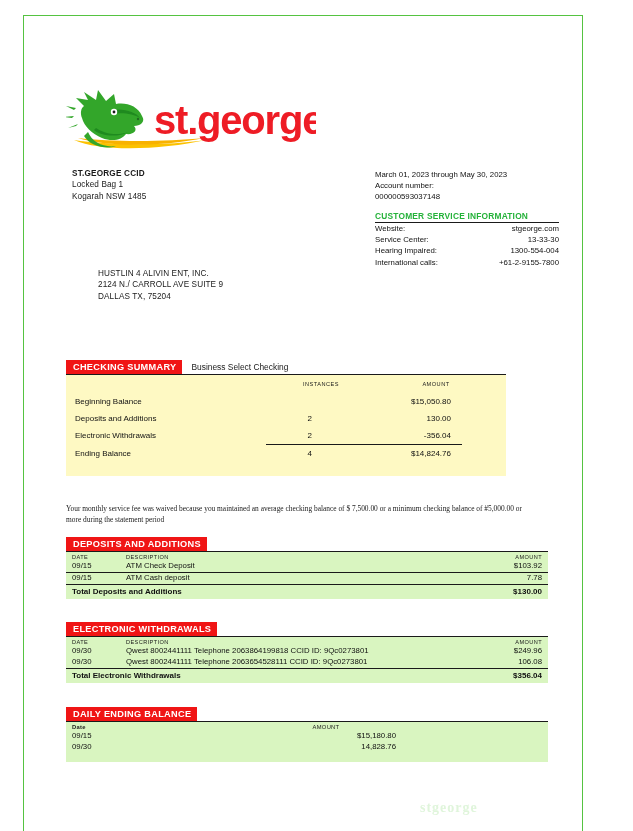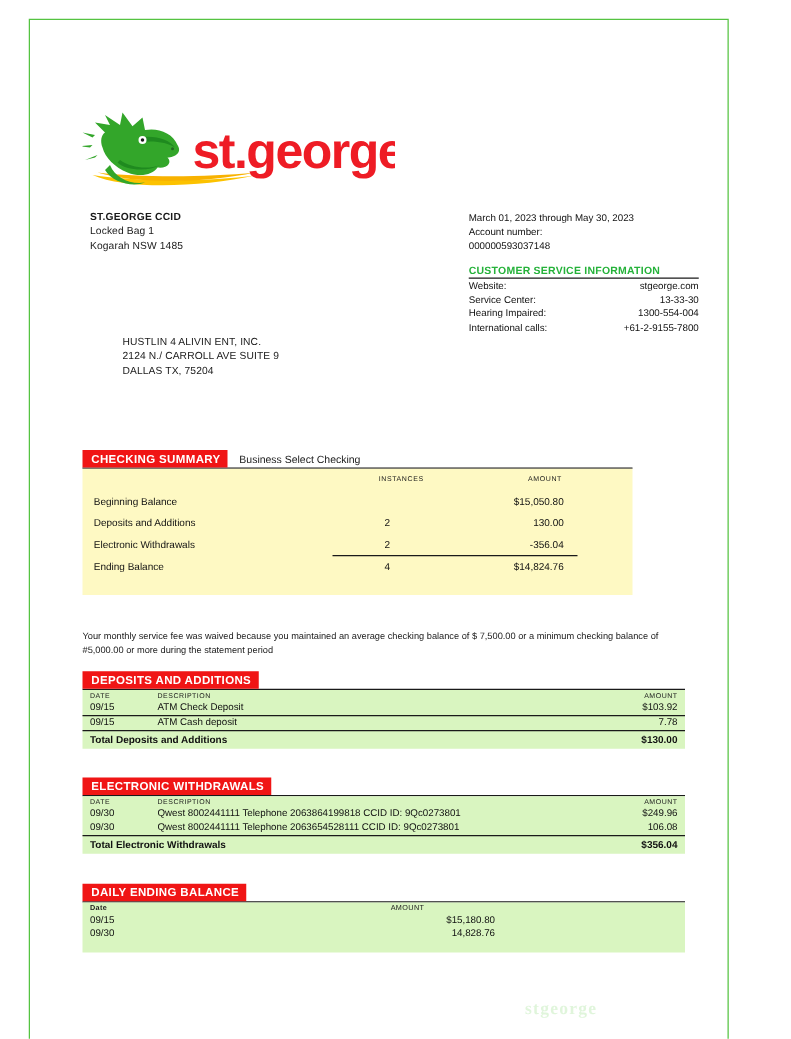--- a/index.html
+++ b/index.html
@@ -165,20 +165,21 @@
 
   
   #waiver-note {
     position: absolute;
     left: 42px;
     top: 487px;
     width: 470px;
     font-size: 7.4px;
     line-height: 11px;
     color: #1a1a1a;
+    font-family: Liberation Serif, serif;
   }
 
   
   .tbl { background: #d9f5c0; }
   .tbl-colhead {
     display: flex;
     font-size: 5.6px;
     letter-spacing: 0.4px;
     color: #1a1a1a;
     padding: 2px 0 0 0;

